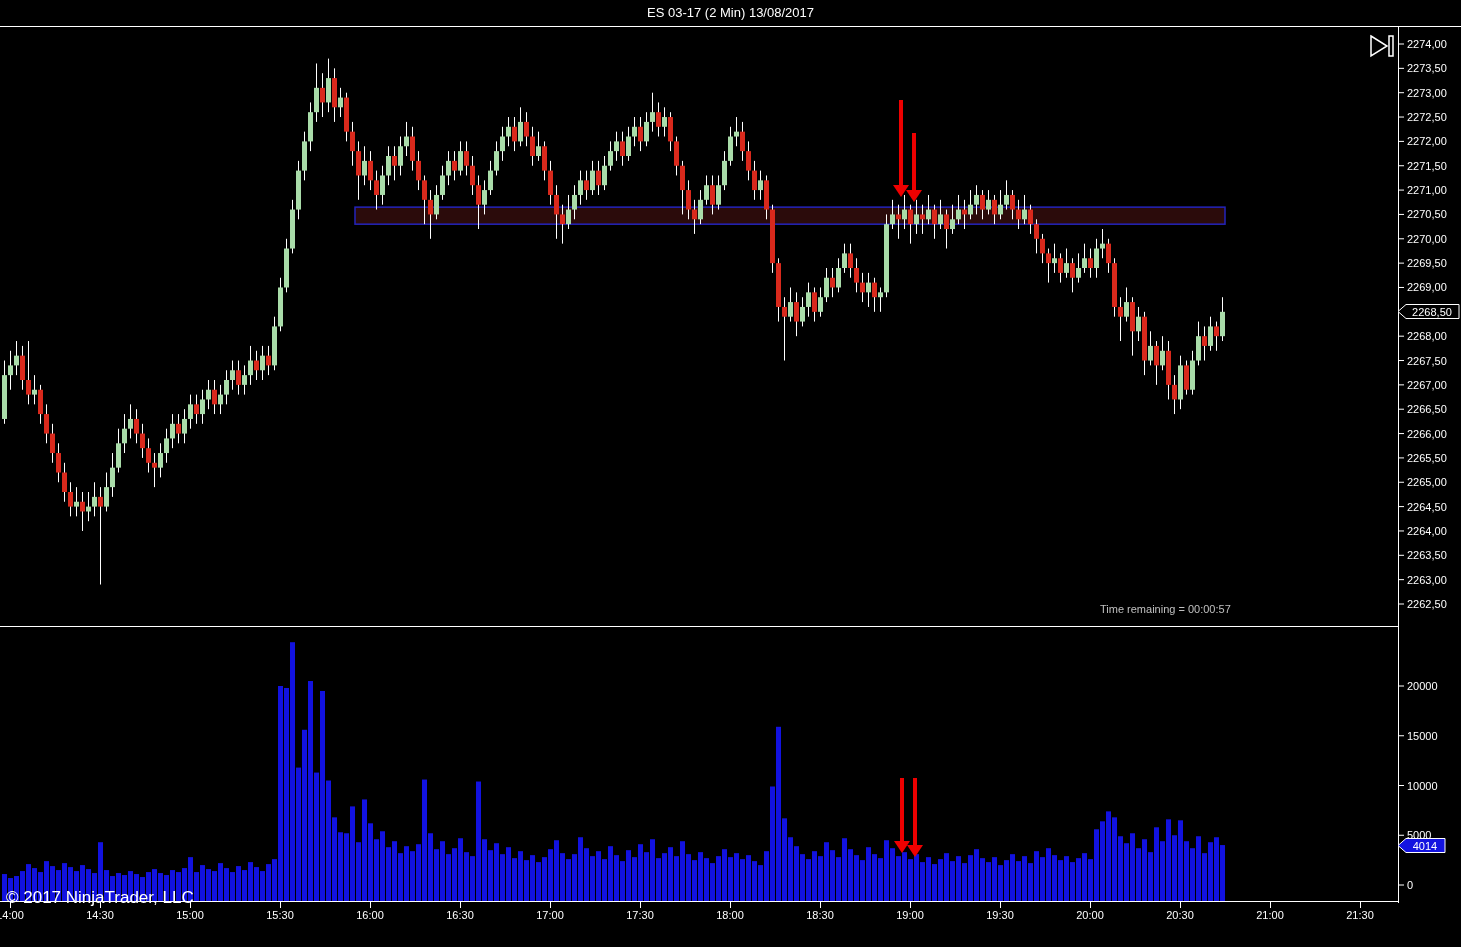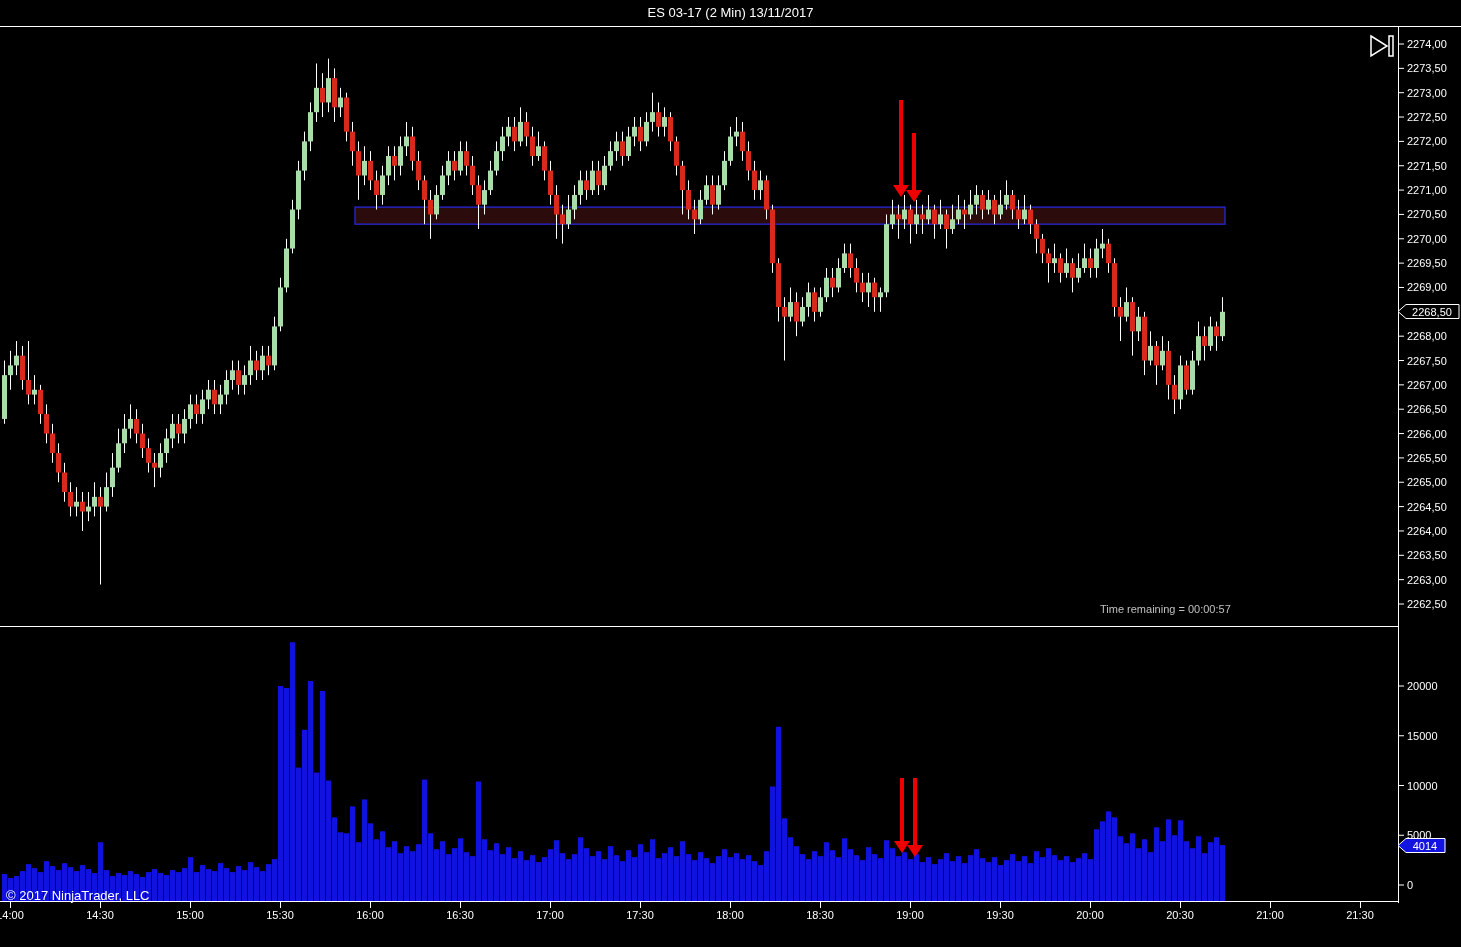--- a/index.html
+++ b/index.html
@@ -6,30 +6,30 @@
   body{width:1461px;height:947px;position:relative;overflow:hidden;
        font-family:"Liberation Sans",sans-serif;}
   .titlebar{position:absolute;left:0;top:0;width:1461px;height:26px;background:#000;
             border-bottom:1px solid #fff;color:#fff;font-size:13px;line-height:26px;text-align:center;}
   .sep{position:absolute;left:0;top:626px;width:1398px;height:1px;background:#fff;}
   svg{position:absolute;overflow:hidden;display:block;}
   #mainSvg{left:0;top:27px;}
   #volSvg{left:0;top:627px;}
   .timeremaining{position:absolute;left:1100px;top:603px;width:288px;text-align:left;
                  color:#c0c0c0;font-size:11px;}
-  .copyright{position:absolute;left:6px;top:888px;color:#fff;font-size:13px;z-index:5;}
+  .copyright{position:absolute;left:6px;top:888px;color:#fff;font-size:17px;z-index:5;}
   .badge{position:absolute;z-index:6;}
   .badge text{font-size:11px;font-family:"Liberation Sans",sans-serif;}
   .gotoend{position:absolute;left:1368px;top:33px;width:28px;height:28px;z-index:4;cursor:pointer;}
 </style>
 </head>
 <body>
 
 <div class="titlebar">
-  <span>ES 03-17 (2 Min)  13/11/2017</span>
+  <span>ES 03-17 (2 Min)  13/08/2017</span>
 </div>
 
 <svg id="mainSvg" width="1461" height="600">
   <g>
       <rect x="355" y="180.13043478260428" width="870" height="17.04347826086513" fill="#2B0B0B" stroke="#2424BB" stroke-width="1.5"></rect>
     </g>
   <g>
       <line x1="4.5" y1="333.5217391304348" x2="4.5" y2="396.8260869565306" stroke="#FFFFFF" stroke-width="1"></line>
       <rect x="2" y="348.13043478261756" width="5" height="43.82608695650407" fill="#A9DCA9"></rect>
       <line x1="10.5" y1="323.78260869566105" x2="10.5" y2="362.7391304347782" stroke="#FFFFFF" stroke-width="1"></line>

